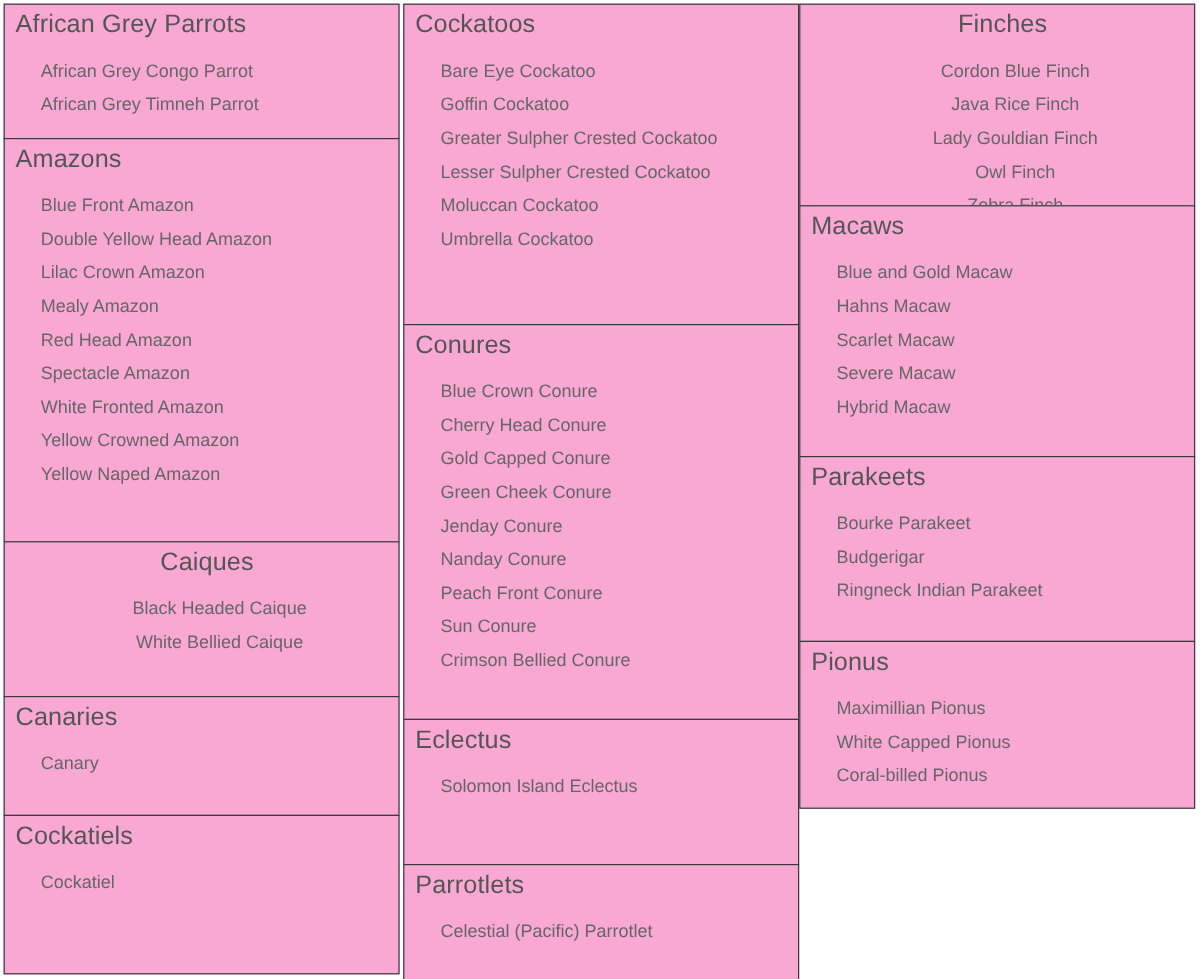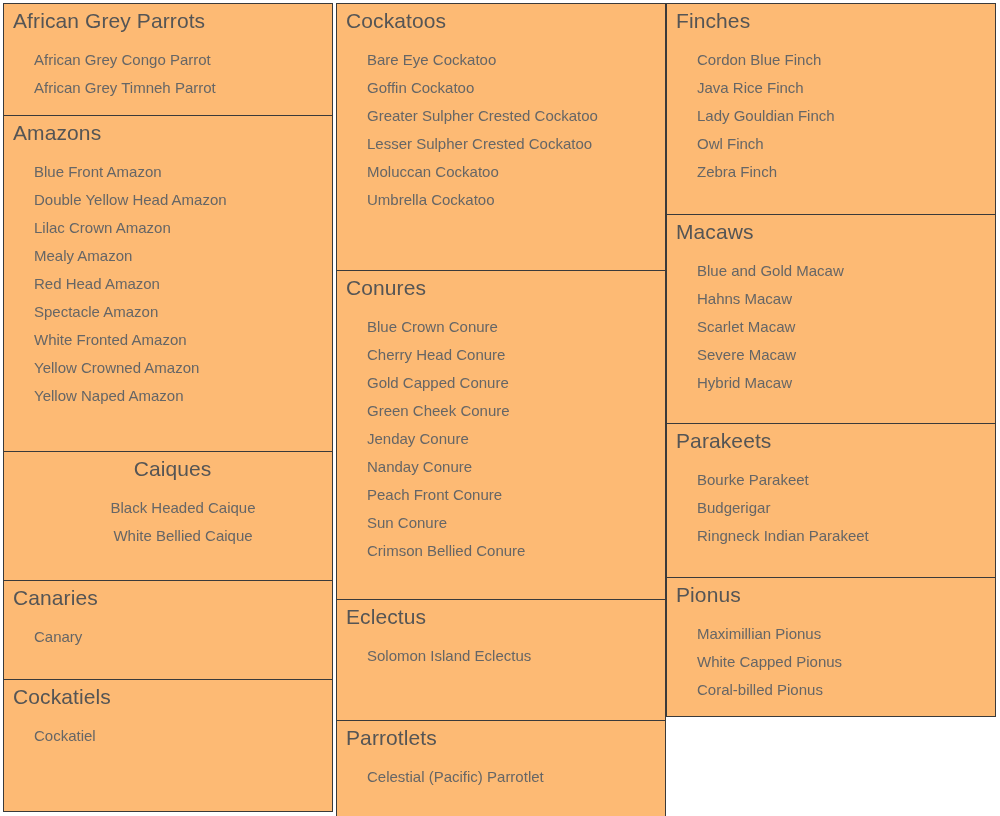--- a/index.html
+++ b/index.html
@@ -32,21 +32,21 @@
   }
 
   .col-1 { left: 3px; }
   .col-2 { left: 336px; }
   .col-3 { left: 666px; }
 
   .section {
     box-sizing: border-box;
     border: 1px solid #3a3a3a;
     border-bottom-width: 1px;
-    background: #fdba74;
+    background: #f9a8d4;
     margin-top: -1px;
     position: relative;
     overflow: hidden;
   }
   .column > .section:first-child {
     margin-top: 0;
   }
 
   .section-title {
     font-size: 21px;
@@ -156,21 +156,21 @@
         </ul>
       </div>
       <div class="section" style="height: 120px;">
         <h2 class="section-title">Parrotlets</h2>
         <ul class="species-list first-gap">
           <li>Celestial (Pacific) Parrotlet</li>
         </ul>
       </div>
     </div>
     <div class="column col-3">
-      <div class="section" style="height: 212px;">
+      <div class="section" style="height: 169px; text-align: center;">
         <h2 class="section-title">Finches</h2>
         <ul class="species-list first-gap">
           <li>Cordon Blue Finch</li>
           <li>Java Rice Finch</li>
           <li>Lady Gouldian Finch</li>
           <li>Owl Finch</li>
           <li>Zebra Finch</li>
         </ul>
       </div>
       <div class="section" style="height: 210px;">

